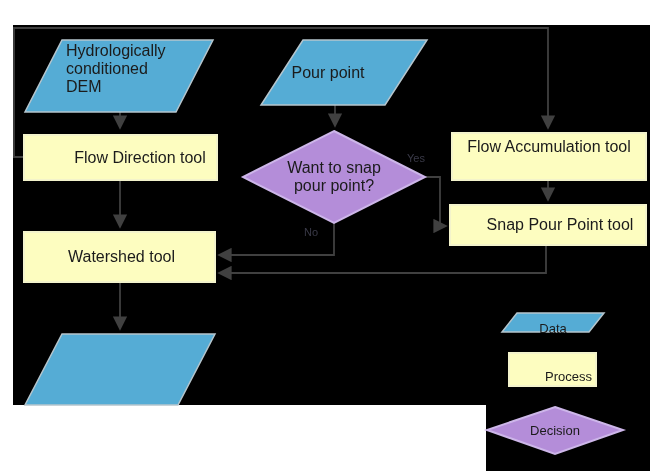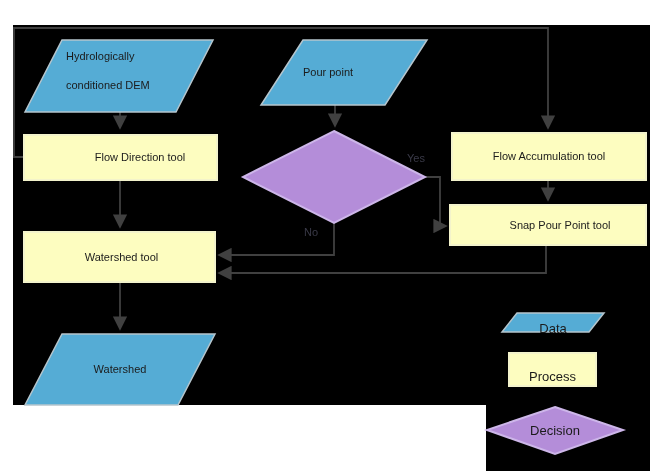--- a/index.html
+++ b/index.html
@@ -8,21 +8,21 @@
     font-family:"Liberation Sans","DejaVu Sans",sans-serif;overflow:hidden;
   }
   svg{position:absolute;left:0;top:0;}
   .bg{fill:var(--background,#000);}
   .shape-data{fill:var(--data-fill,#55ACD5);stroke:var(--data-stroke,#b5c5cd);stroke-width:1.5;}
   .shape-process{fill:var(--process-fill,#FDFDC0);stroke:var(--process-stroke,#f3f3cb);stroke-width:2;}
   .shape-decision{fill:var(--decision-fill,#B48DD9);stroke:var(--decision-stroke,#cdb6e9);stroke-width:2;}
   .edge{fill:none;stroke:var(--arrow,#404040);stroke-width:1.8;}
   .arrowhead{fill:var(--arrow,#404040);}
   .lbl{
-    position:absolute;color:var(--label-text,#1b1b1b);font-size:11px;line-height:29px;
+    position:absolute;color:var(--label-text,#1b1b1b);font-size:16px;line-height:18px;
     display:flex;align-items:center;justify-content:center;text-align:center;
   }
   .lbl.left{justify-content:flex-start;text-align:left;}
   .lbl.small{font-size:13px;line-height:16px;}
   .branch{
     position:absolute;color:var(--branch-text,#3a3a48);font-size:11px;line-height:12px;
   }
 </style>
 </head>
 <body>
@@ -59,25 +59,25 @@
     <polygon class="shape-data" points="62,334 215,334 178,405 25,405"></polygon>
 
     <polygon class="shape-data" points="517,313 604,313 589,332 502,332"></polygon>
     <rect class="shape-process" x="509" y="353" width="87" height="33"></rect>
     <polygon class="shape-decision" points="555,407 623,430 555,454 487,430"></polygon>
   </svg>
 
   <div class="lbl left" style="left:66px;top:42px;width:120px;height:58px;align-items:flex-start;">Hydrologically conditioned DEM</div>
   <div class="lbl" style="left:258px;top:40px;width:140px;height:65px;">Pour point</div>
   <div class="lbl" style="left:32px;top:135px;width:216px;height:45px;">Flow Direction tool</div>
-  <div class="lbl" style="left:452px;top:133px;width:194px;height:47px;">Flow Accumulation tool</div>
+  <div class="lbl" style="left:452px;top:123px;width:194px;height:47px;">Flow Accumulation tool</div>
   <div class="lbl" style="left:462px;top:205px;width:196px;height:40px;border-radius:19px;">Snap Pour Point tool</div>
+  <div class="lbl" style="left:274px;top:143px;width:120px;height:68px;">Want to snap pour point?</div>
   <div class="lbl" style="left:24px;top:232px;width:195px;height:50px;">Watershed tool</div>
-  <div class="lbl" style="left:25px;top:334px;width:190px;height:71px;">Watershed</div>
 
   <div class="branch" style="left:407px;top:152px;">Yes</div>
   <div class="branch" style="left:304px;top:226px;">No</div>
 
   <div class="lbl small" style="left:502px;top:313px;width:102px;height:31px;text-align:right;">Data</div>
-  <div class="lbl small" style="left:509px;top:353px;width:87px;height:48px;">Process</div>
+  <div class="lbl small" style="left:525px;top:353px;width:87px;height:48px;">Process</div>
   <div class="lbl small" style="left:487px;top:407px;width:136px;height:47px;">Decision</div>
 
 </div>
 
 </body></html>

